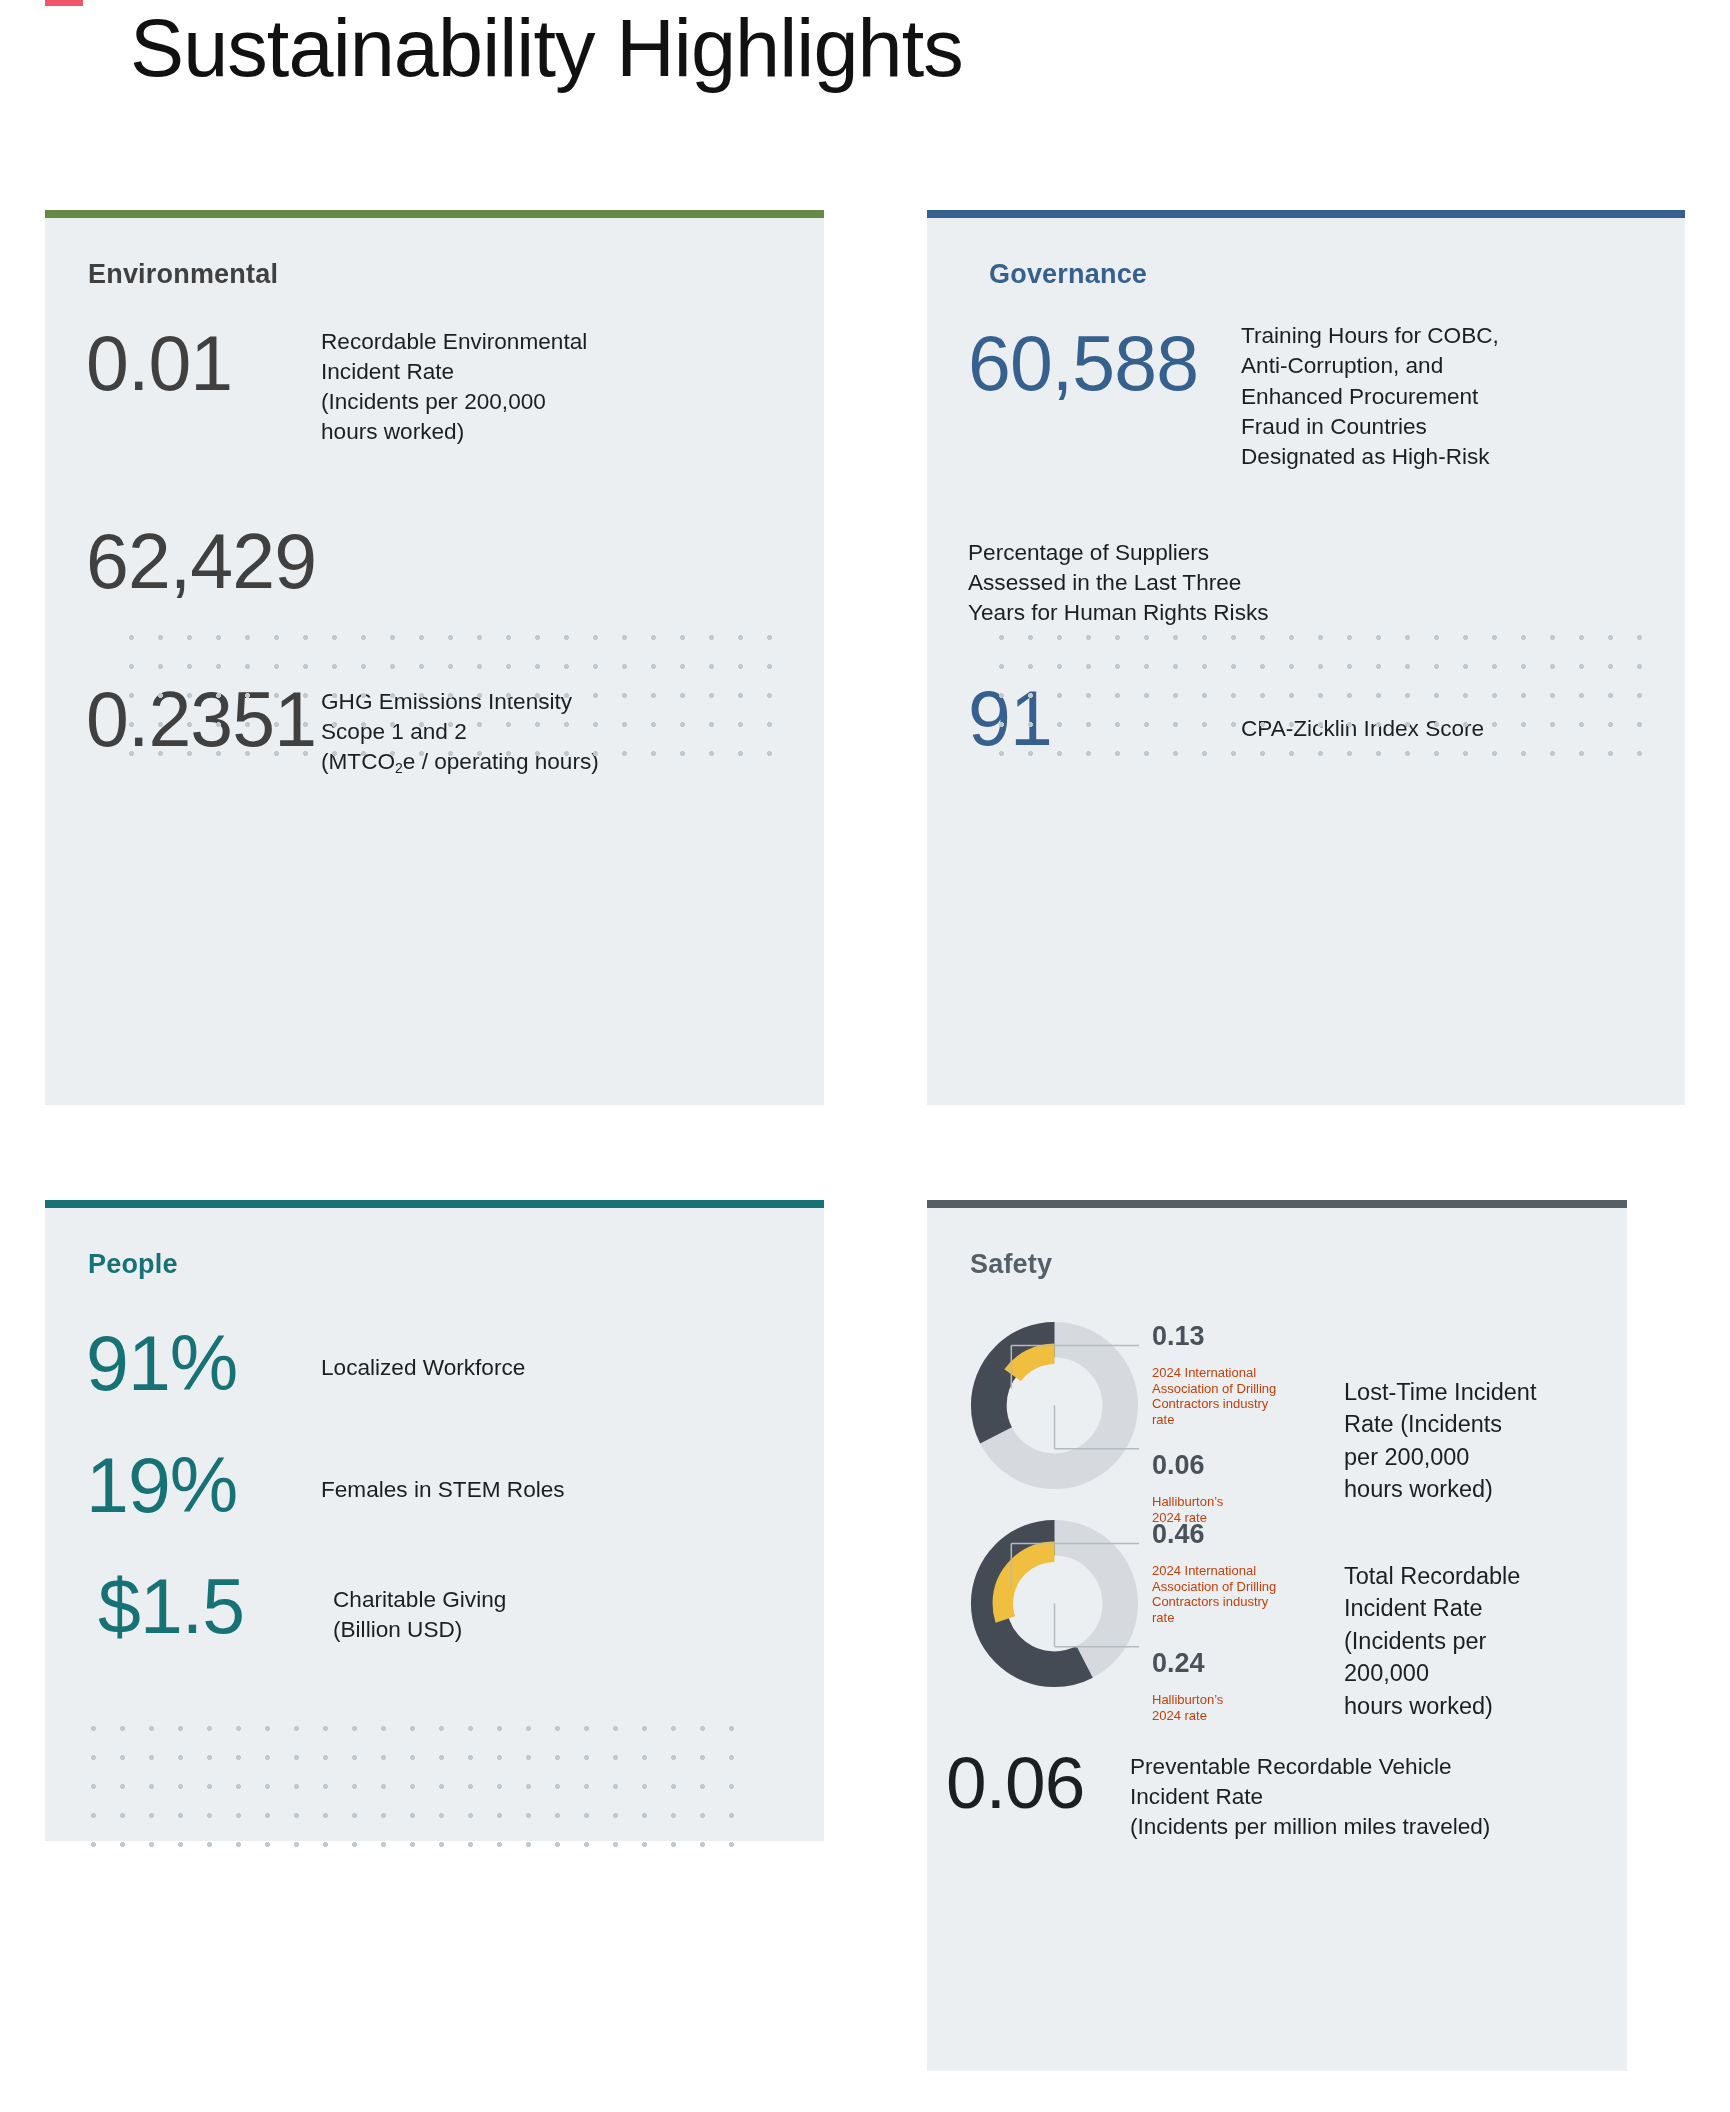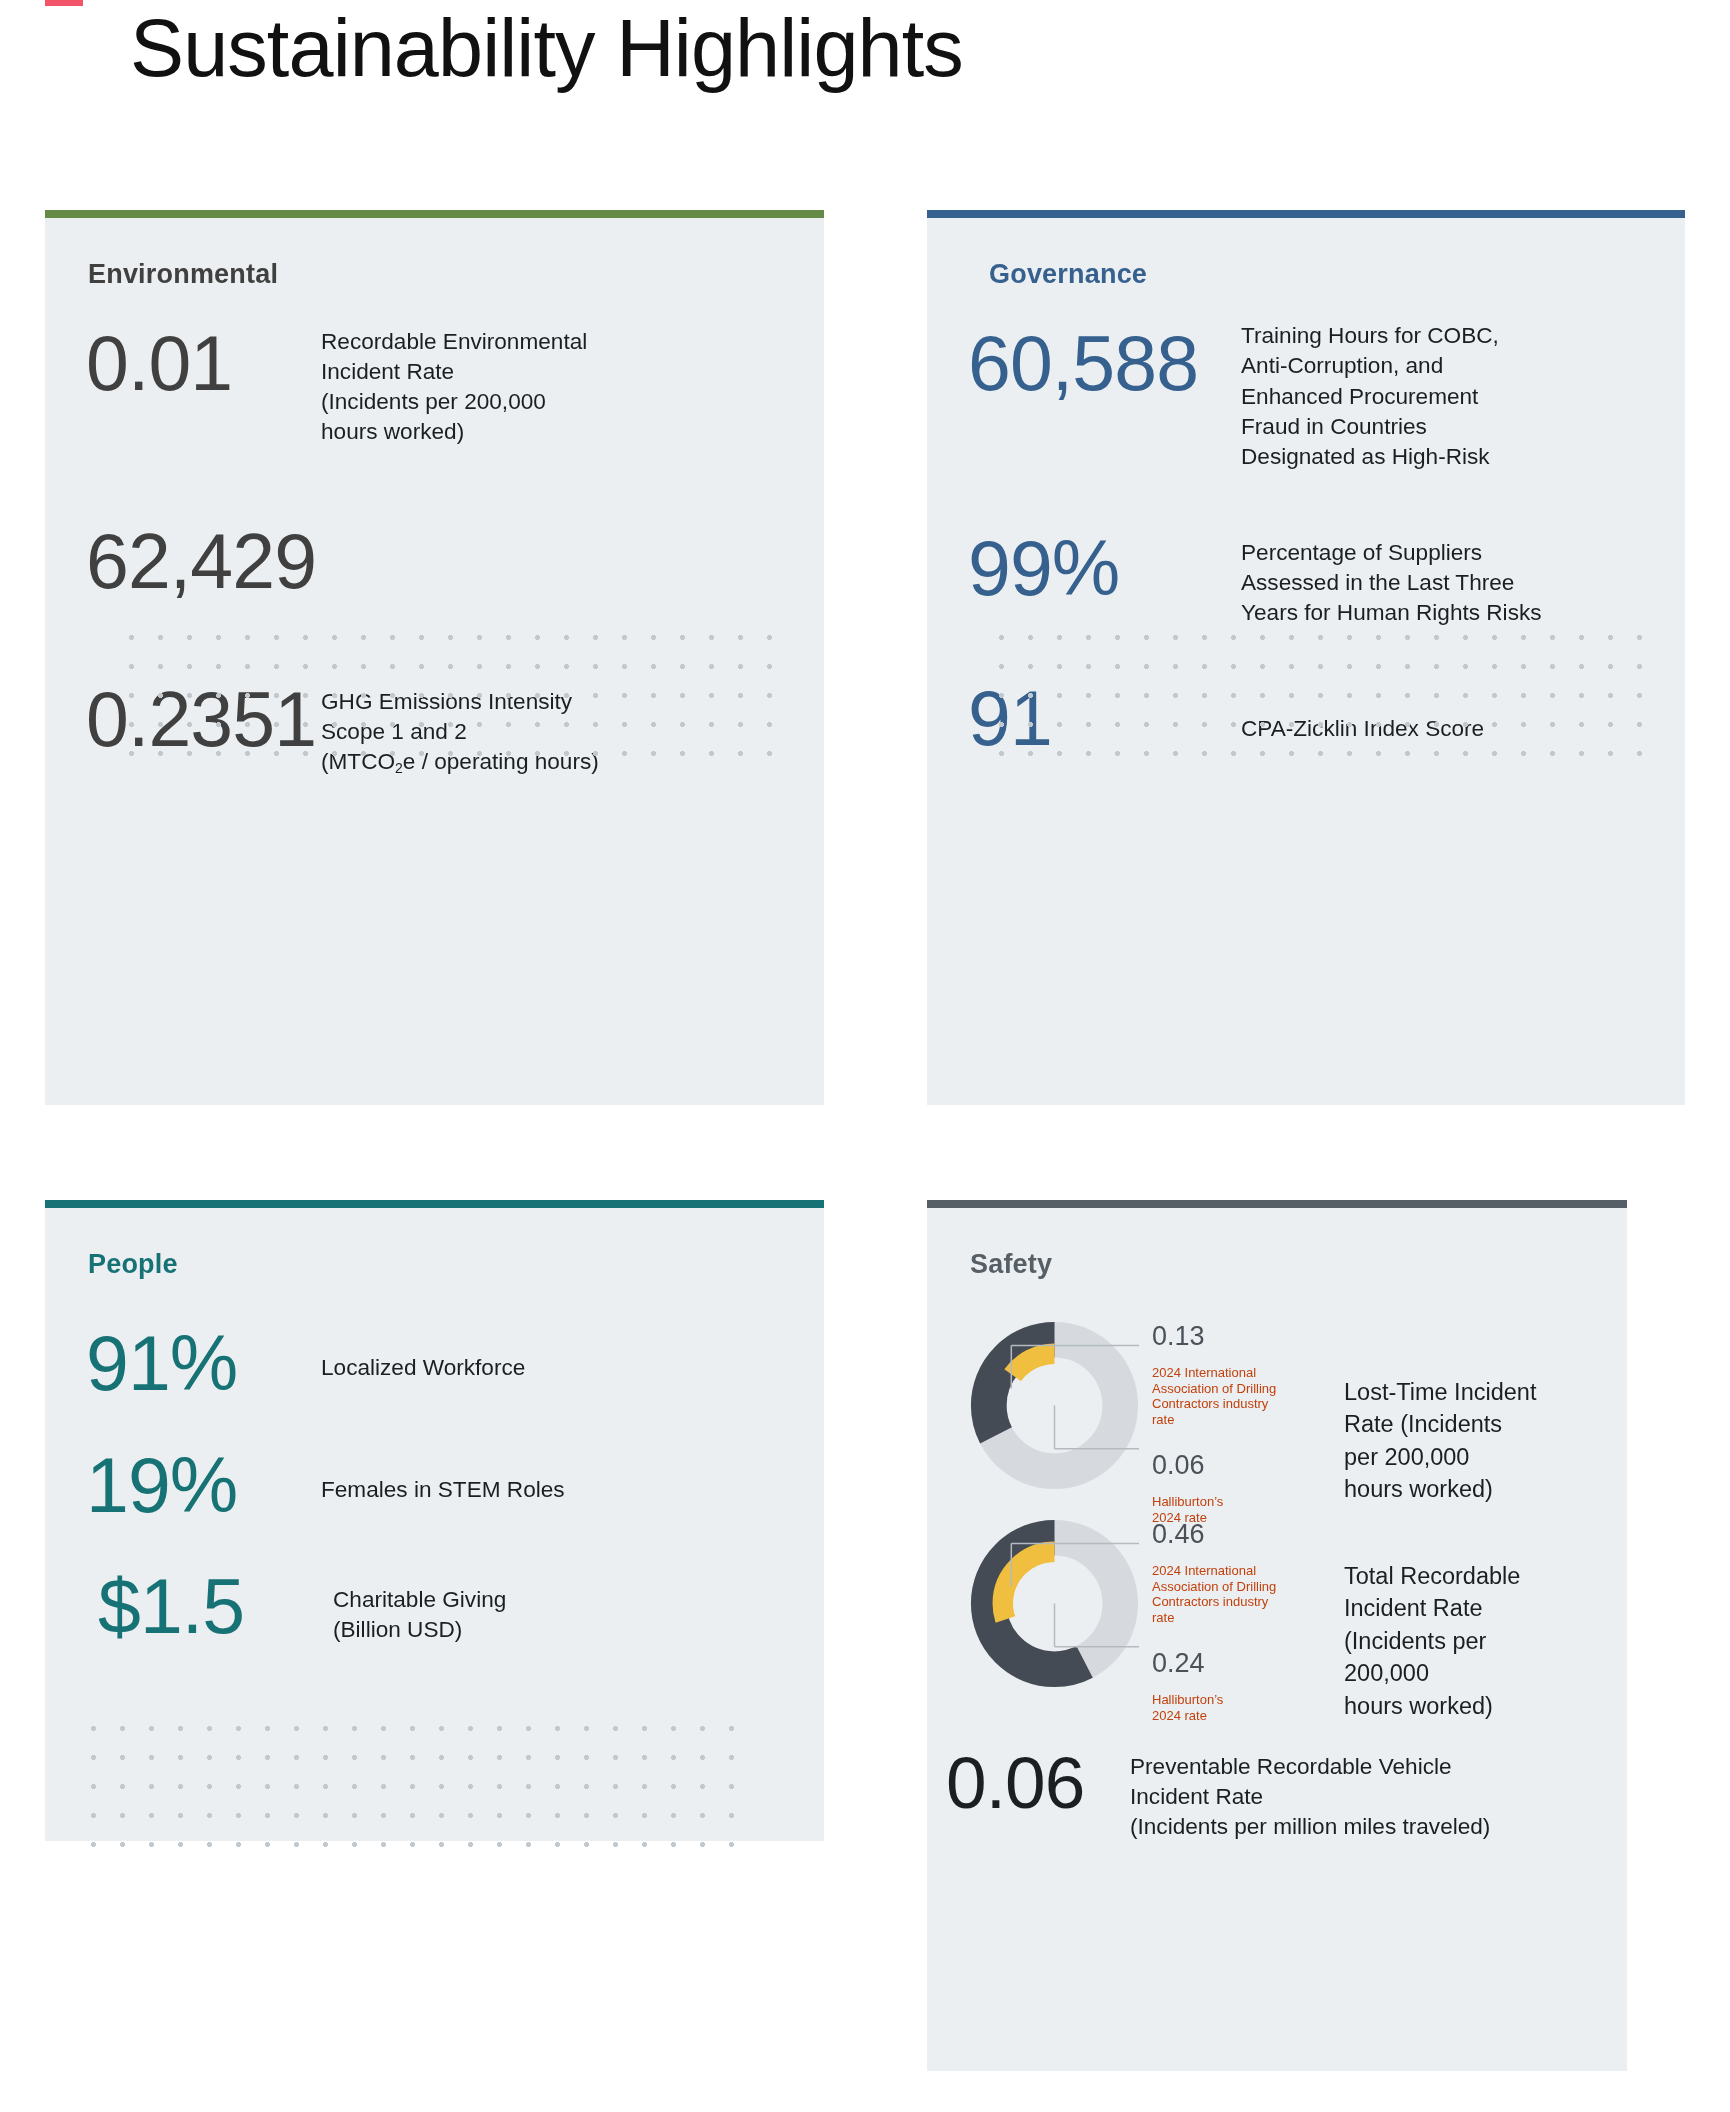--- a/index.html
+++ b/index.html
@@ -137,21 +137,21 @@
   .donut-wrap svg { display: block; width: 169px; height: 169px; }
 
   .donut-labels {
     position: relative;
     width: 171px;
     flex: 0 0 171px;
     margin-left: 13px;
   }
   .dl-num {
     font-size: 27px;
-    font-weight: 400;
+    font-weight: 700;
     color: #4a5159;
     line-height: 1.15;
   }
   .dl-sub {
     font-size: 13px;
     line-height: 1.2;
     color: #c2410c;
     font-weight: 400;
     margin-top: 13px;
   }
@@ -217,21 +217,20 @@
         <div class="stat-caption" style="margin-top:-5.6px;">
           <div>Training Hours for COBC,</div>
           <div>Anti-Corruption, and</div>
           <div>Enhanced Procurement</div>
           <div>Fraud in Countries</div>
           <div>Designated as High-Risk</div>
         </div>
       </div>
 
       <div class="stat" style="left:41px; top:314px; width:716px;">
-        <div class="stat-value c-blue" style="width:273px;">99%</div>
         <div class="stat-caption" style="margin-top:5.6px;">
           <div>Percentage of Suppliers</div>
           <div>Assessed in the Last Three</div>
           <div>Years for Human Rights Risks</div>
         </div>
       </div>
 
       <div class="stat" style="left:41px; top:464px; width:716px;">
         <div class="stat-value c-blue" style="width:273px;">91</div>
         <div class="stat-caption" style="margin-top:32px;">

